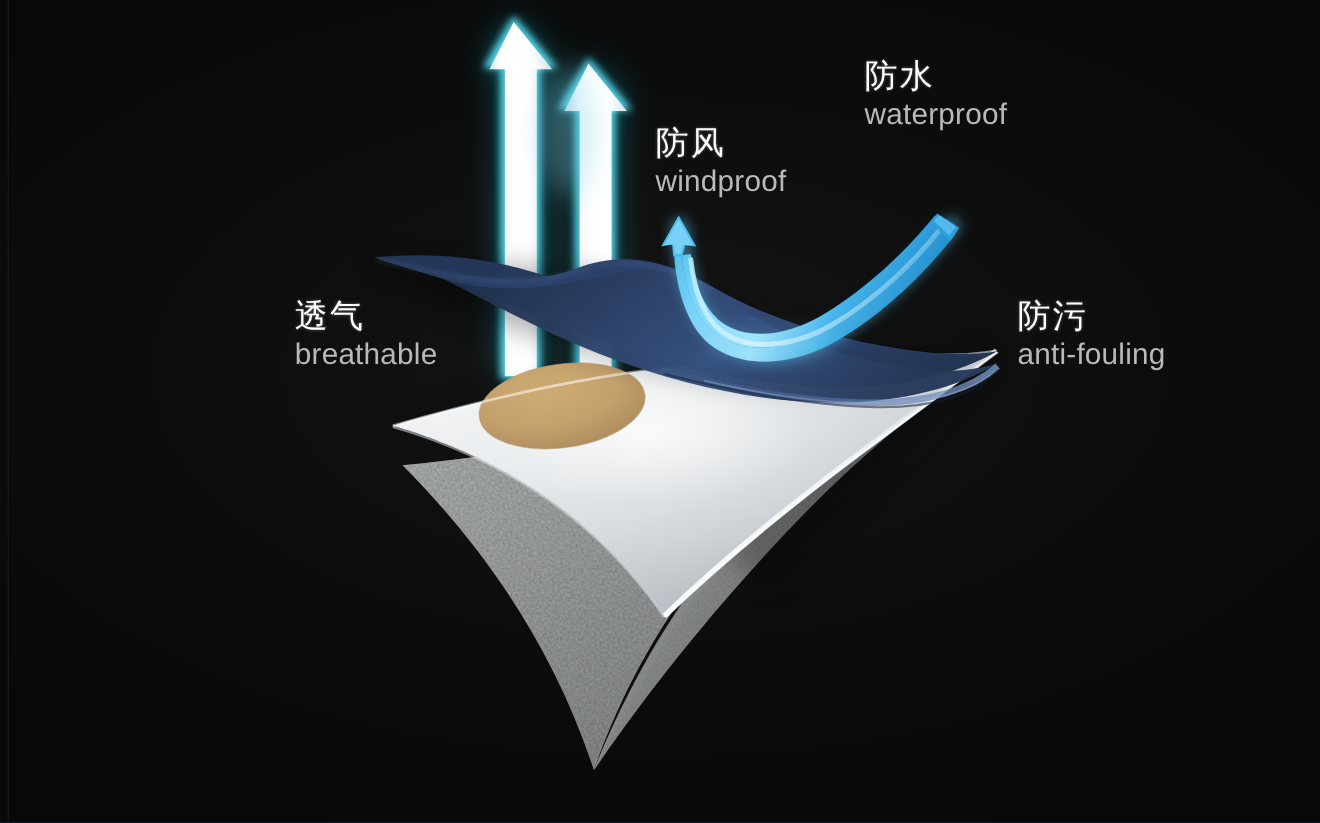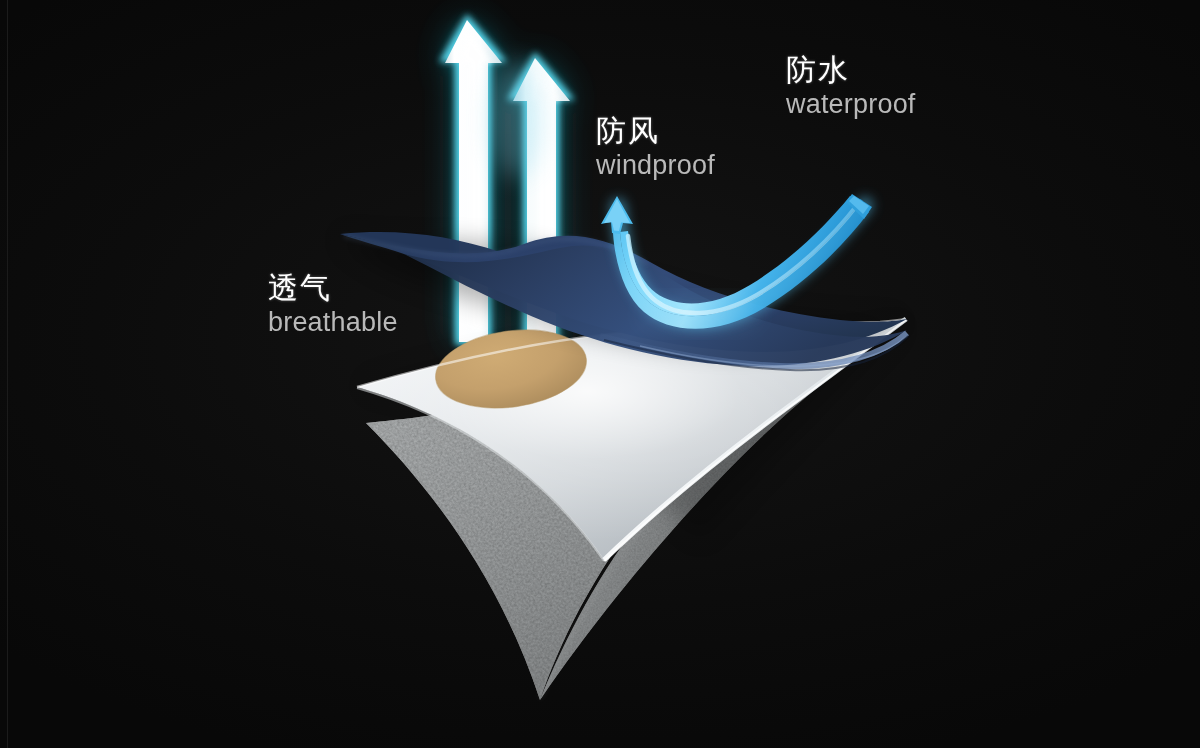--- a/index.html
+++ b/index.html
@@ -380,14 +380,18 @@
   <div class="label" id="label-breathable">
     <span class="cn">透气</span>
     <span class="en">breathable</span>
   </div>
 
   <div class="label" id="label-windproof">
     <span class="cn">防风</span>
     <span class="en">windproof</span>
   </div>
 
+  <div class="label" id="label-antifouling">
+    <span class="cn">防污</span>
+    <span class="en">anti-fouling</span>
+  </div>
 
 </div>
 
 </body></html>

